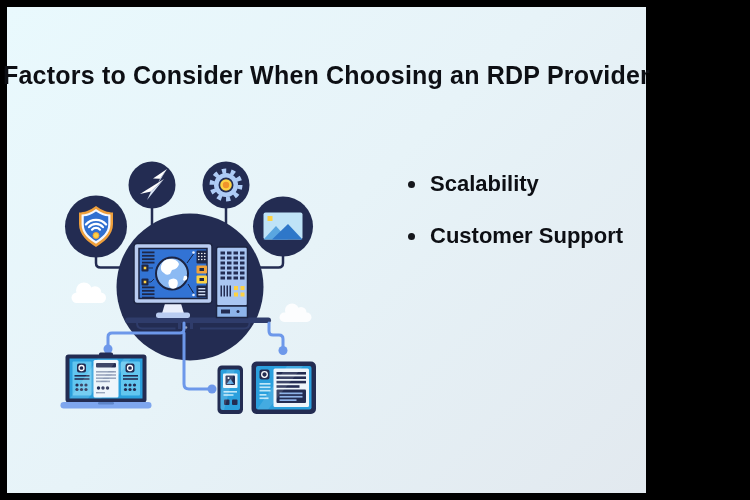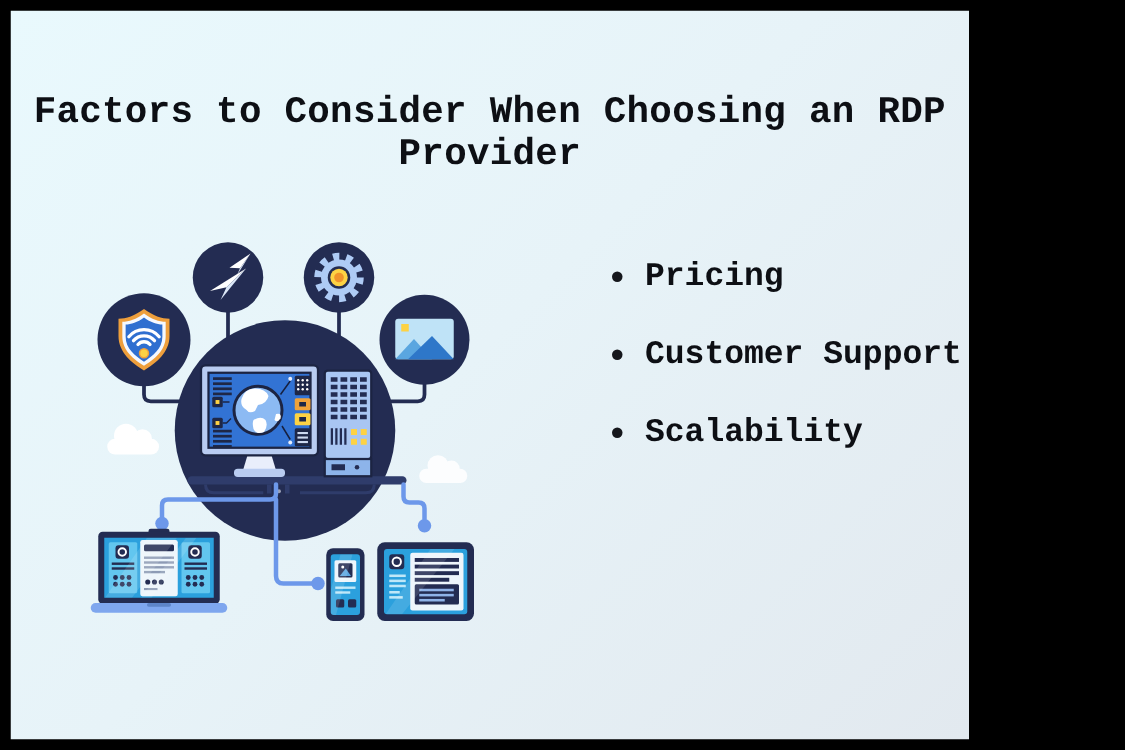--- a/index.html
+++ b/index.html
@@ -1,17 +1,17 @@
 <!DOCTYPE html>
 <html><head>
 <meta charset="utf-8">
 <style>
   html,body{margin:0;padding:0;background:#000;}
   .page{position:relative;width:653px;height:500px;overflow:hidden;
-        font-family:Liberation Mono, monospace;}
+        font-family:Liberation Sans, sans-serif;}
   .bg{position:absolute;inset:0;box-sizing:border-box;border:7px solid #000;
       background:linear-gradient(135deg,#e9f9fd 0%,#e7f3f8 48%,#e2e9ef 100%);}
   .title{position:absolute;top:61px;left:0;width:100%;margin:0;
          text-align:center;font-weight:700;font-size:25px;line-height:28px;
          color:#0d0f14;letter-spacing:.2px;}
   .illustration{position:absolute;left:30px;top:130px;}
   .factors{position:absolute;left:408px;top:172px;margin:0;padding:0;list-style:none;}
   .factor{display:flex;align-items:center;height:24px;margin-bottom:28px;}
   .dot{width:7px;height:7px;border-radius:50%;background:#15171c;margin-right:15px;flex:none;}
   .factor-label{font-weight:700;font-size:22px;color:#0d0f14;white-space:nowrap;}
@@ -320,24 +320,20 @@
       <rect x="263.5" y="212.5" width="39" height="27" rx="2" fill="#bfe3f7"></rect>
       <polygon points="263.5,239.5 276,226 288,239.5" fill="#5aa6e0"></polygon>
       <polygon points="272,239.5 288,224 302.5,239.5" fill="#2e77c9"></polygon>
       <rect x="267.5" y="216" width="5" height="5" fill="#fdd244"></rect>
     </g>
   </svg>
 
   <ul class="factors">
     <li class="factor">
       <span class="dot"></span>
-      <span class="factor-label">Pricing</span>
+      <span class="factor-label">Scalability</span>
     </li>
     <li class="factor">
       <span class="dot"></span>
       <span class="factor-label">Customer Support</span>
     </li>
-    <li class="factor">
-      <span class="dot"></span>
-      <span class="factor-label">Scalability</span>
-    </li>
   </ul>
 </div>
 
 </body></html>

